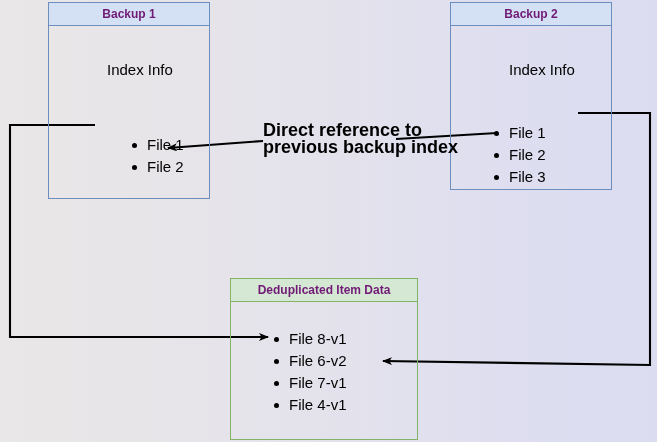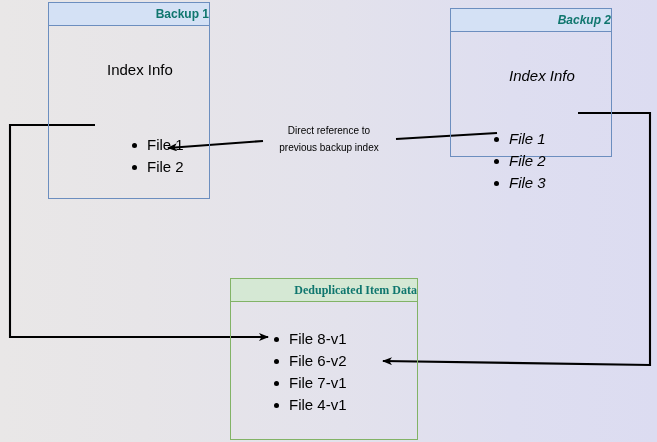--- a/index.html
+++ b/index.html
@@ -29,24 +29,24 @@
   .node-box {
     position: absolute;
     box-sizing: border-box;
     border: 1px solid #6c8ebf;
     background: transparent;
   }
   .node-header {
     box-sizing: border-box;
     height: 23px;
     line-height: 22px;
-    text-align: right;
+    text-align: center;
     font-size: 12px;
     font-weight: bold;
-    color: #0f766e;
+    color: #701a75;
     border-bottom: 1px solid #6c8ebf;
   }
   .node-body {
     position: relative;
     height: calc(100% - 23px);
   }
   
   .blue .node-header {
     background: #d4e1f5;
     border-bottom-color: #6c8ebf;
@@ -54,21 +54,20 @@
   .blue {
     border-color: #6c8ebf;
   }
   
   .green {
     border: 1px solid #82b366;
   }
   .green .node-header {
     background: #d5e8d4;
     border-bottom: 1px solid #82b366;
-    font-family: Liberation Serif, serif;
   }
   .index-title {
     position: absolute;
     left: 22px;
     top: 35px;
     font-size: 15px;
     color: #000;
     white-space: nowrap;
     margin-left: 36px;
   }
@@ -91,25 +90,26 @@
     position: absolute;
     left: 1px;
     top: 9px;
     width: 5px;
     height: 5px;
     border-radius: 50%;
     background: #000;
   }
   .edge-label {
     position: absolute;
-    font-size: 10px;
+    font-size: 18px;
     color: #000;
     text-align: center;
     line-height: 17px;
     white-space: nowrap;
+    font-weight: bold;
   }
 </style>
 </head>
 <body>
 
 <div id="canvas">
 
   <svg class="svg-layer" viewBox="0 0 657 442" xmlns="http://www.w3.org/2000/svg">
     <defs>
       <marker id="arrowhead" markerWidth="10" markerHeight="8" refX="9" refY="4" orient="auto" markerUnits="userSpaceOnUse">
@@ -135,21 +135,21 @@
     <div class="node-header">Backup 1</div>
     <div class="node-body">
       <div class="index-title">Index Info</div>
       <ul class="bullet-list" style="left:82px; top:108px;">
         <li>File 1</li>
         <li>File 2</li>
       </ul>
     </div>
   </div>
 
-  <div class="node-box blue" style="left:450px; top:8px; width:162px; height:149px;font-style:italic;">
+  <div class="node-box blue" style="left:450px; top:2px; width:162px; height:188px;">
     <div class="node-header">Backup 2</div>
     <div class="node-body">
       <div class="index-title">Index Info</div>
       <ul class="bullet-list" style="left:42px; top:96px;">
         <li>File 1</li>
         <li>File 2</li>
         <li>File 3</li>
       </ul>
     </div>
   </div>

